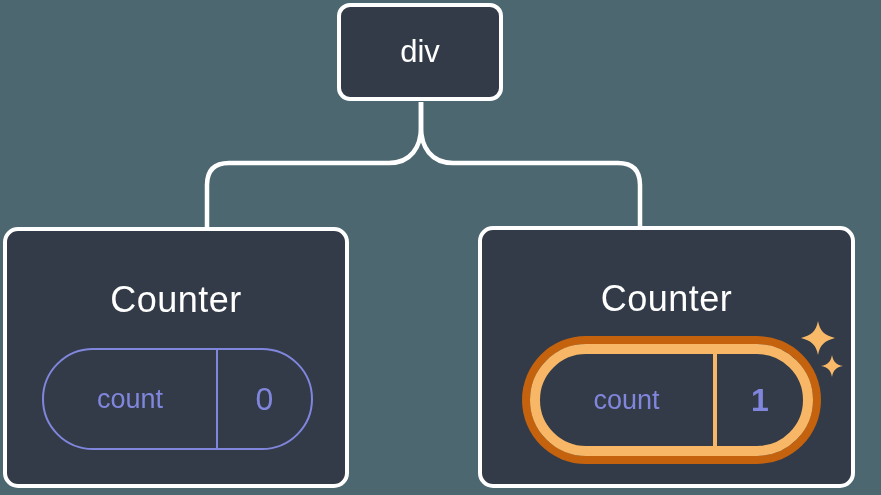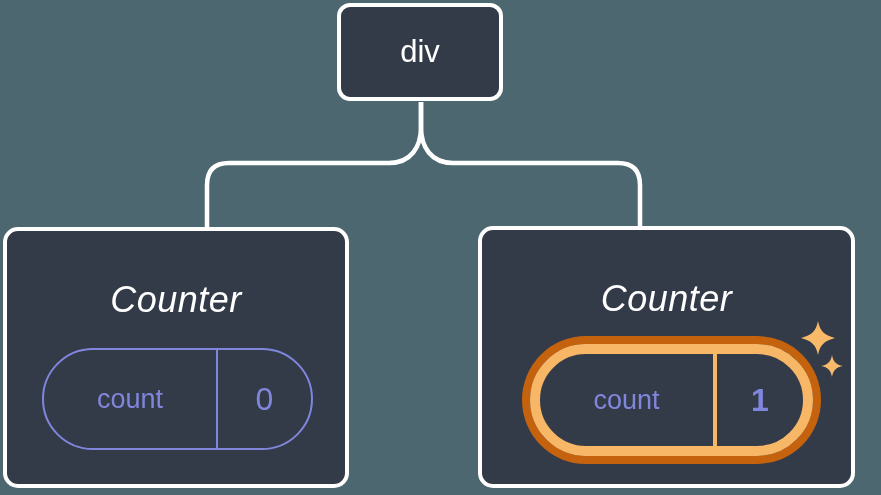--- a/index.html
+++ b/index.html
@@ -37,21 +37,21 @@
     background:var(--node-fill);
     border:4px solid var(--node-border);
     border-radius:15px;
   }
   .card-left{left:3px;top:227px;width:346px;height:261px;}
   .card-right{left:478px;top:226px;width:377px;height:262px;}
 
   .card-title{
     position:absolute;left:0;top:48px;width:100%;
     text-align:center;color:var(--text);
-    font-size:36px;font-weight:500;letter-spacing:.5px;font-style:italic;
+    font-size:36px;font-weight:500;letter-spacing:.5px;
   }
 
   
   .pill{
     position:absolute;left:35px;top:117px;width:271px;height:102px;
     border:2px solid var(--state);
     border-radius:999px;
     display:flex;align-items:stretch;overflow:hidden;
     color:var(--state);
   }

